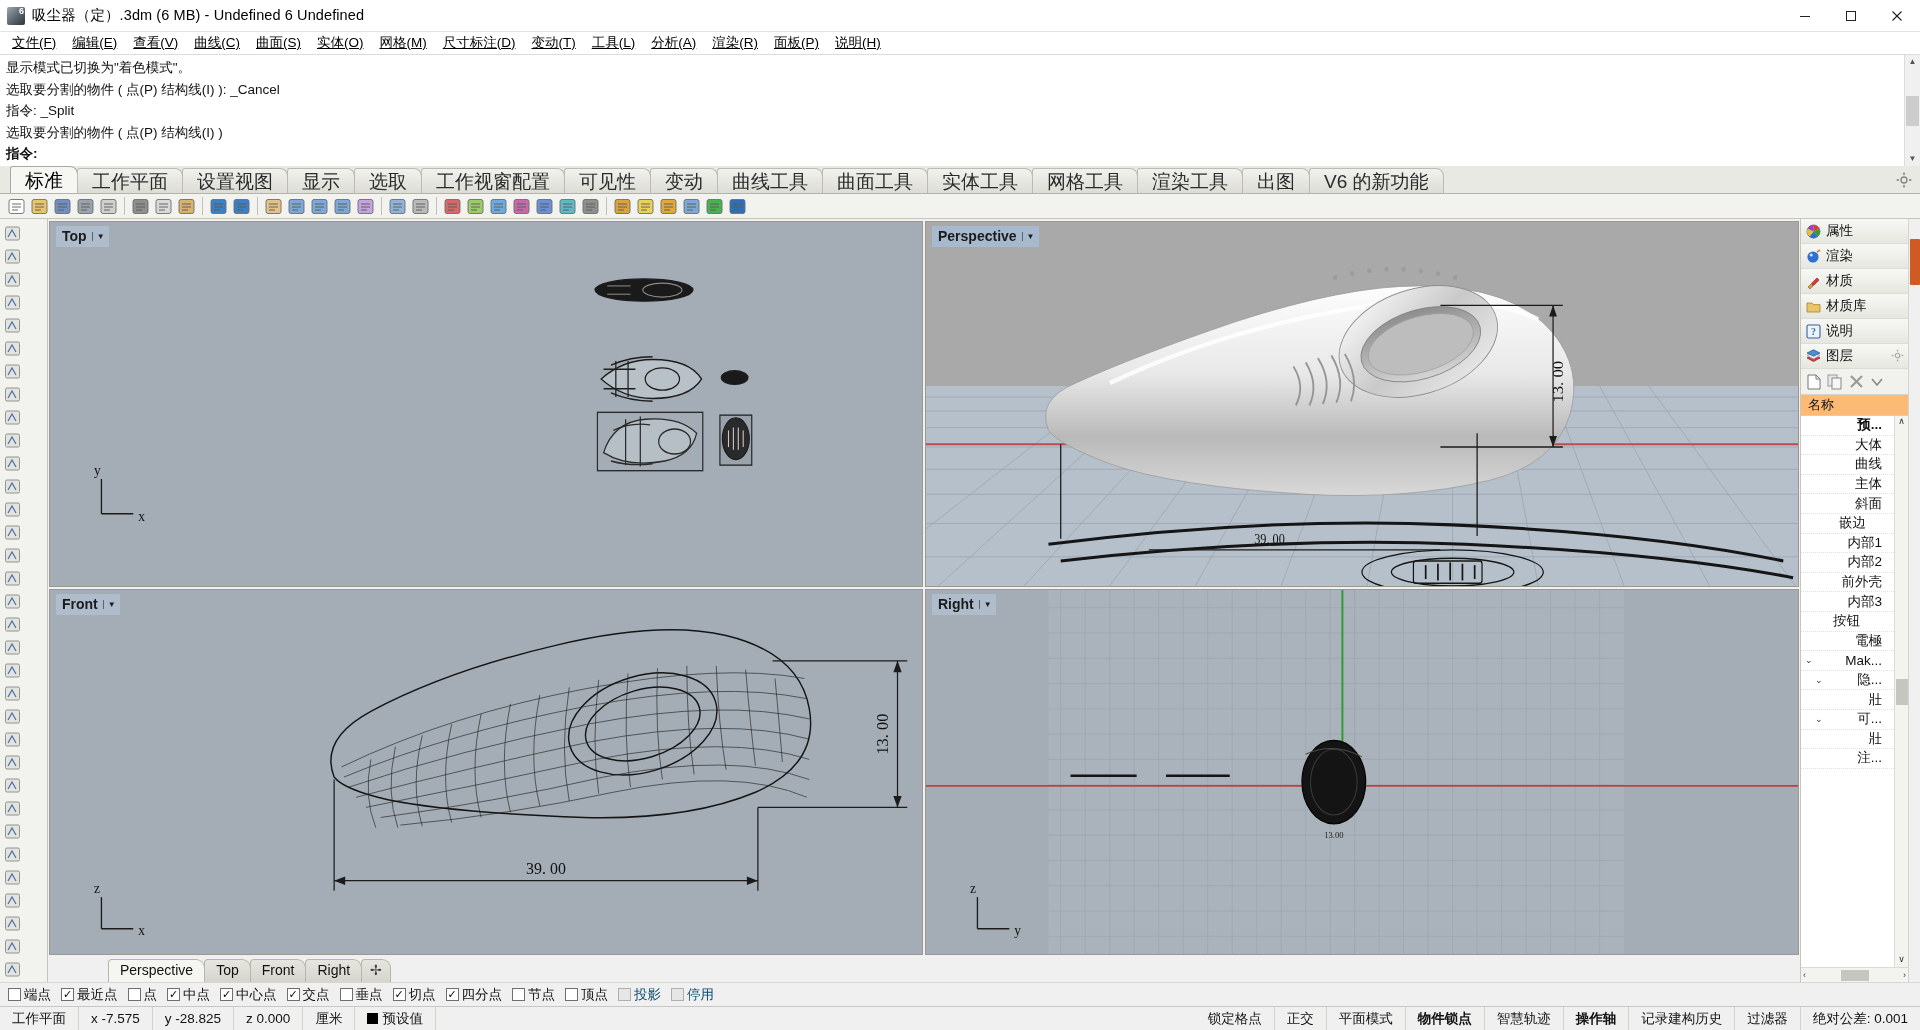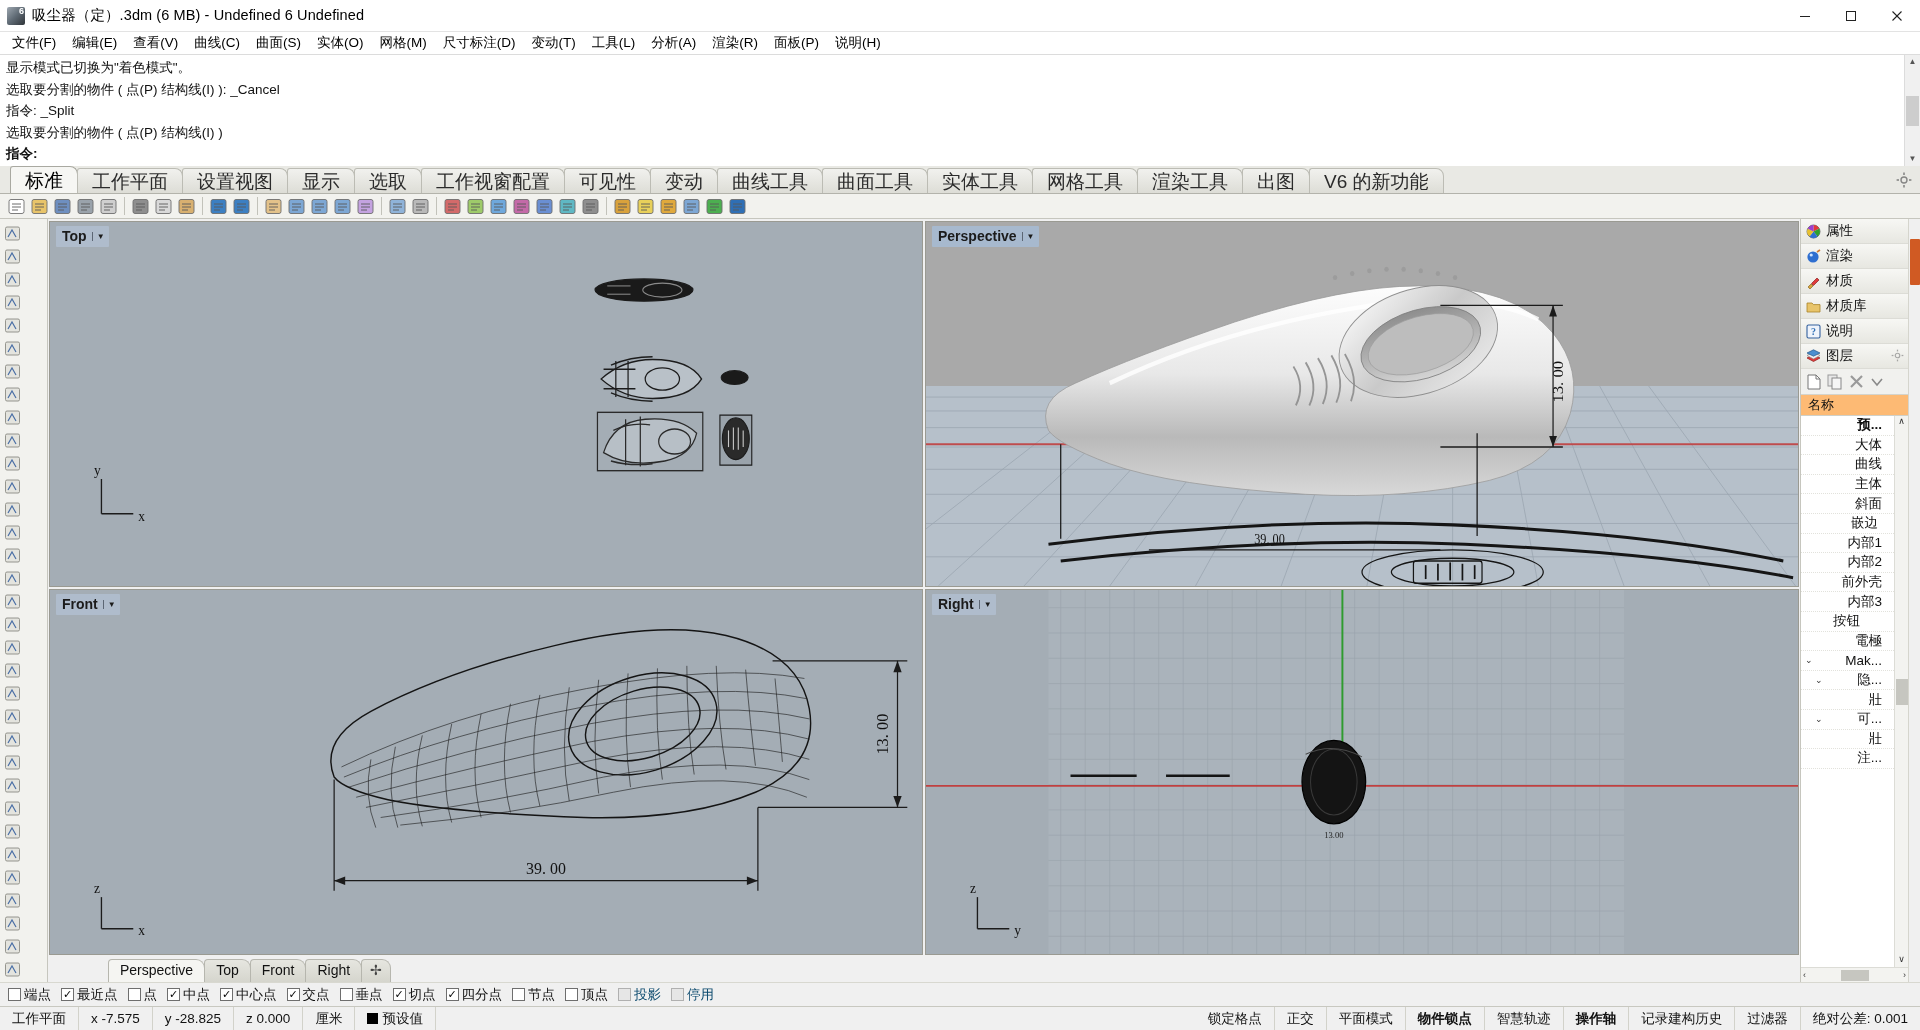--- a/index.html
+++ b/index.html
@@ -34,21 +34,21 @@
     width: 46px; height: 32px; display: flex; align-items: center; justify-content: center;
     color: #222; font-size: 13px;
   }
   .wglyph { display:block; }
 
   
   .menubar {
     height: 22px; display: flex; align-items: center; background: #ffffff;
     padding-left: 4px; flex: 0 0 22px; font-size: 13.5px; color: #000;
   }
-  .menu-item { padding: 1px 8px 2px 8px; white-space: nowrap; line-height: 18px; }
+  .menu-item { padding: 1px 8px 2px 8px; white-space: nowrap; line-height: 18px; text-decoration: underline; }
 
   
   .cmd-wrap { flex: 0 0 112px; display: flex; background: #fff; border-top: 1px solid #dcdcdc; }
   .cmd-history {
     flex: 1 1 auto; background: #fff; padding: 2px 0 0 6px;
     font-size: 13.5px; color: #111; line-height: 21.5px; overflow: hidden;
   }
   .cmd-line { white-space: nowrap; }
   .cmd-line.prompt { font-weight: bold; }
   .cmd-scroll {
@@ -1197,21 +1197,21 @@
             <div class="layer-row">
               <span class="layer-name" style="margin-right: 8px;">曲线</span>
             </div>
             <div class="layer-row">
               <span class="layer-name" style="margin-right: 8px;">主体</span>
             </div>
             <div class="layer-row">
               <span class="layer-name" style="margin-right: 8px;">斜面</span>
             </div>
             <div class="layer-row">
-              <span class="layer-name" style="margin-right: 12px;">嵌边</span>
+              <span class="layer-name" style="margin-right: 24px;">嵌边</span>
             </div>
             <div class="layer-row">
               <span class="layer-name" style="margin-right: 8px;">内部1</span>
             </div>
             <div class="layer-row">
               <span class="layer-name" style="margin-right: 8px;">内部2</span>
             </div>
             <div class="layer-row">
               <span class="layer-name" style="margin-right: 8px;">前外壳</span>
             </div>

